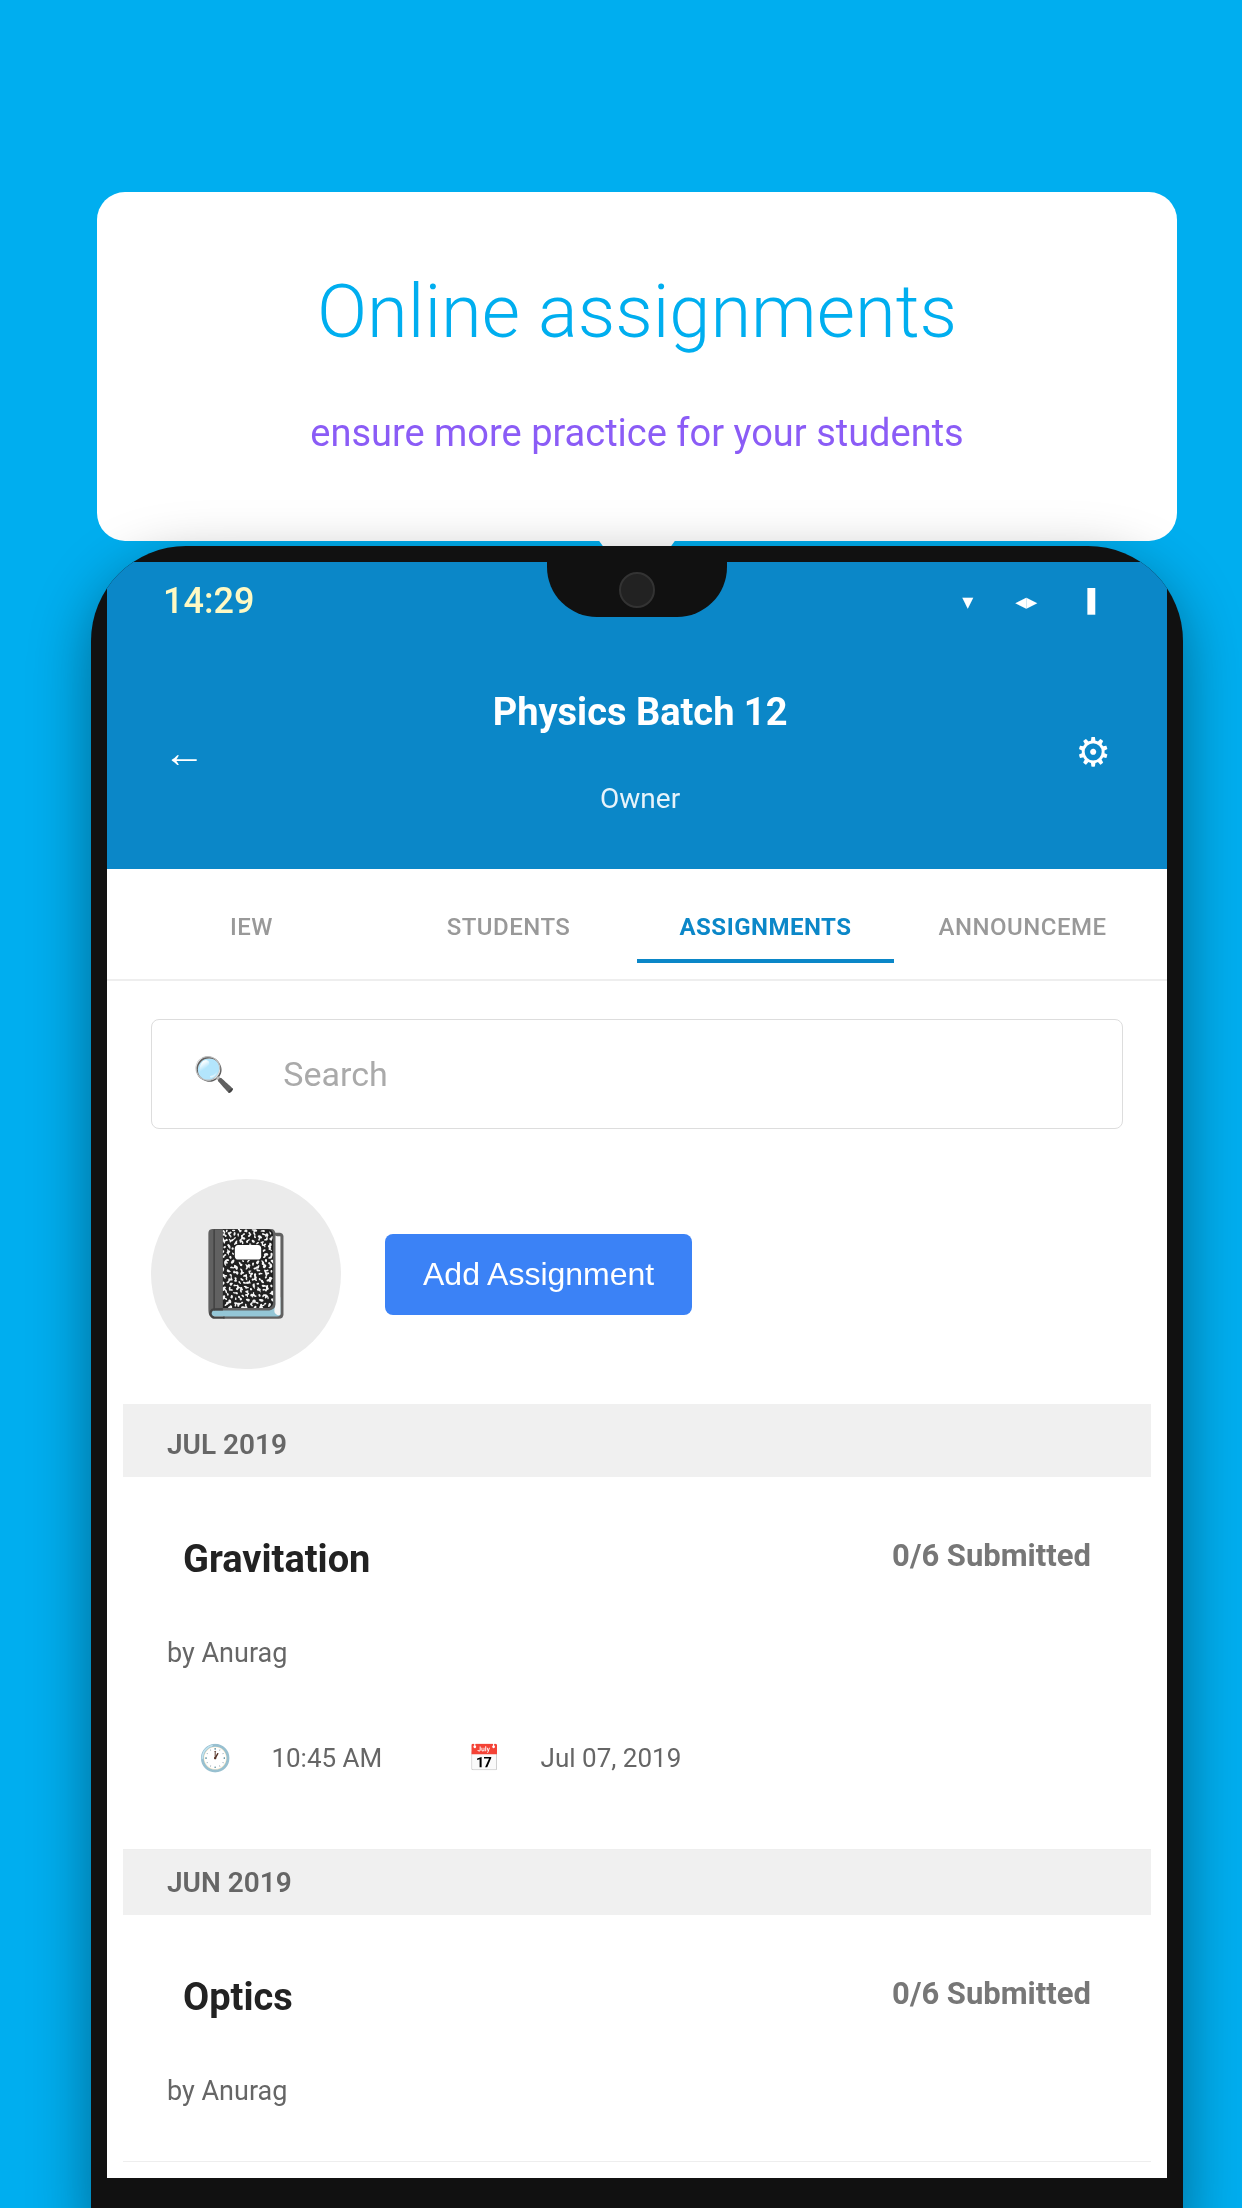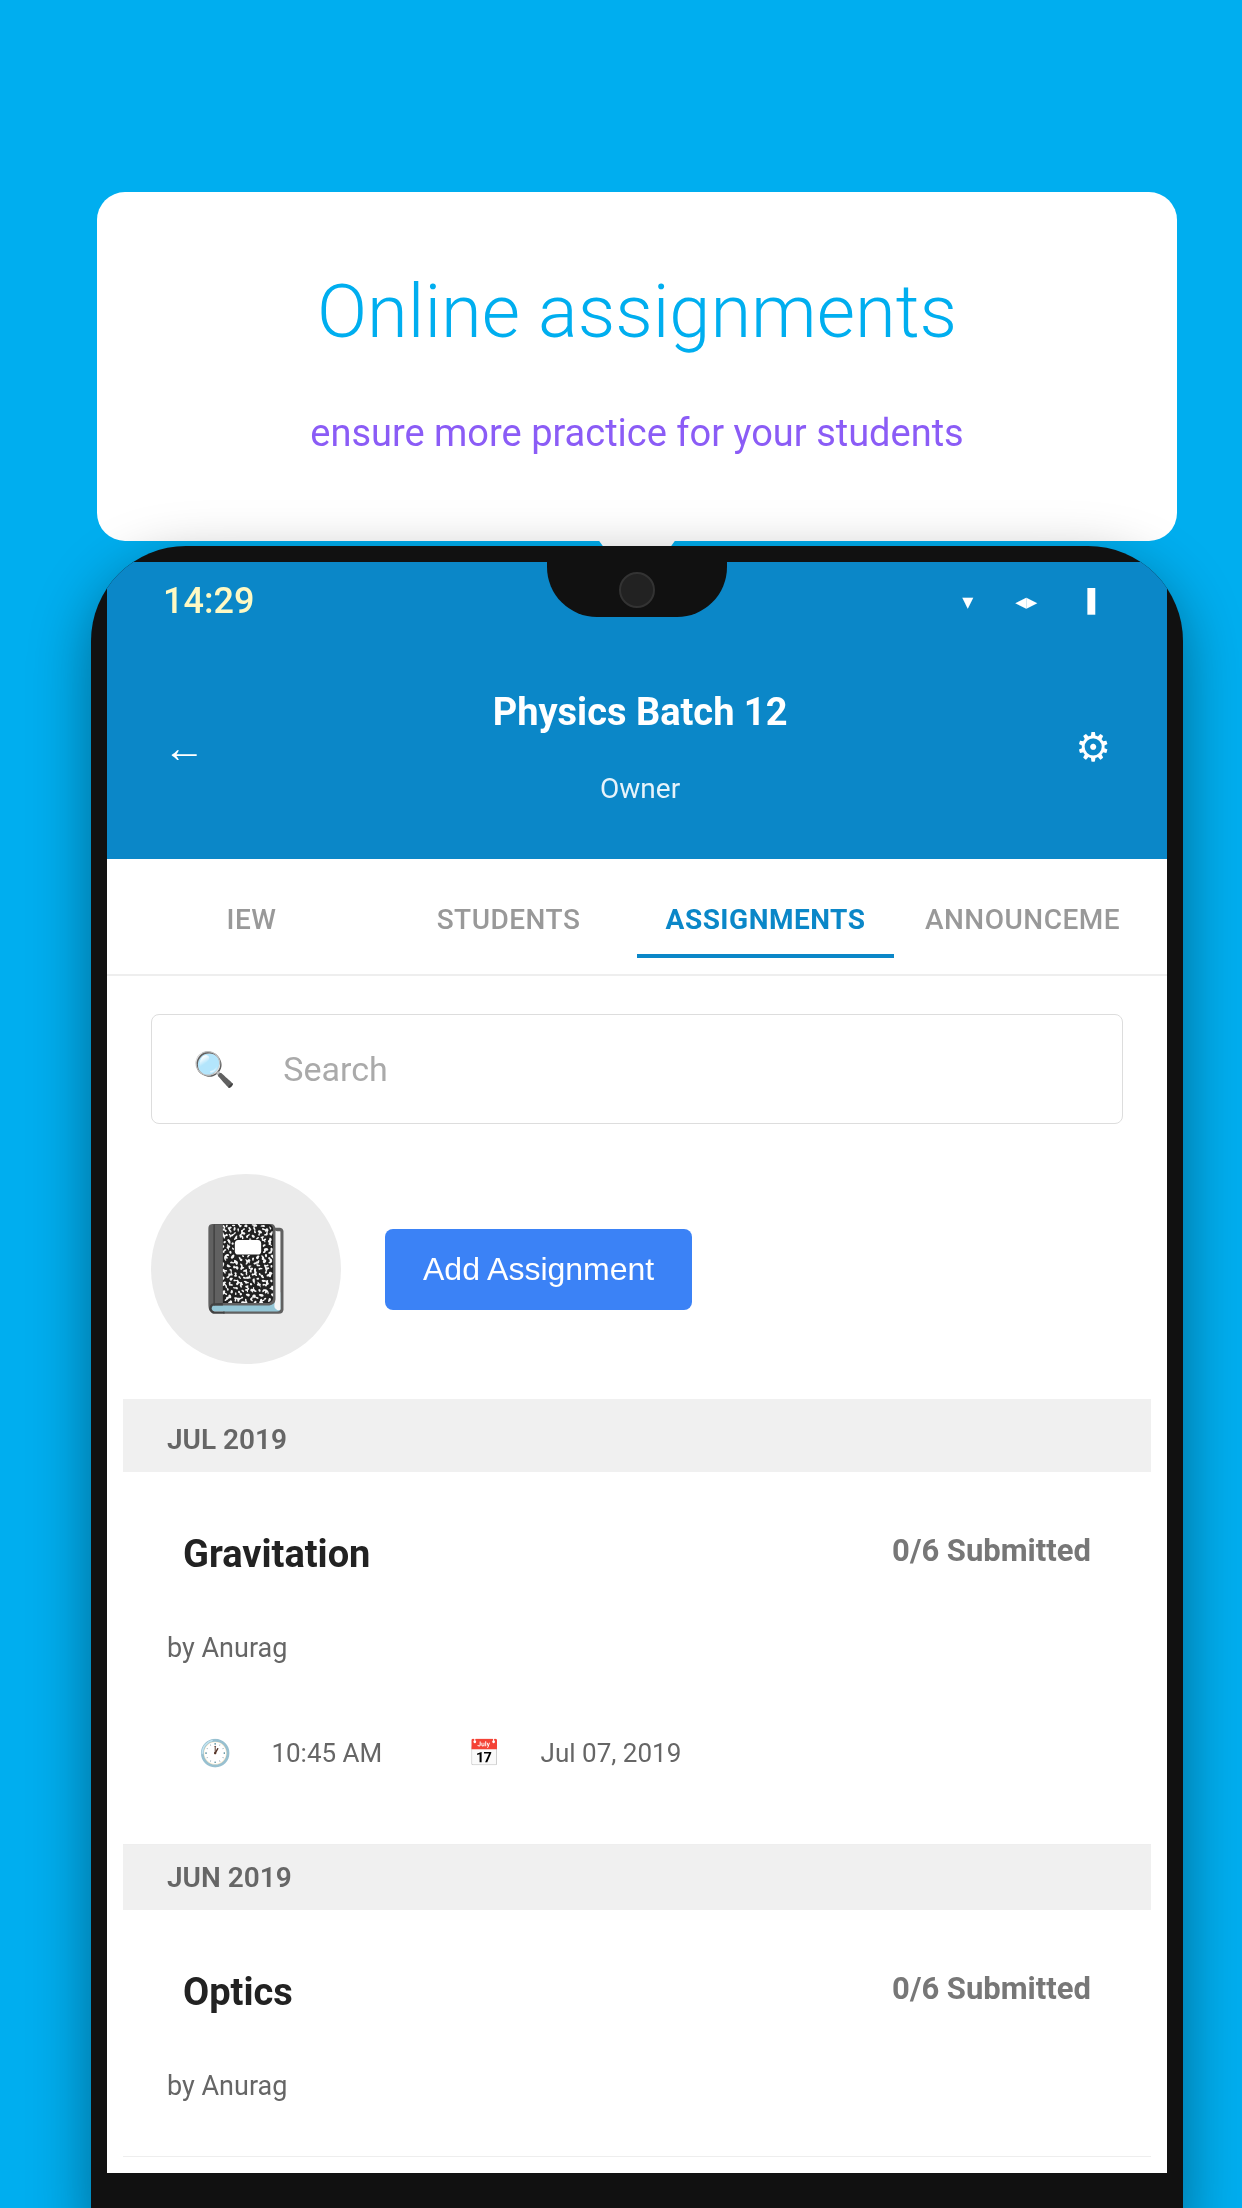--- a/index.html
+++ b/index.html
@@ -125,40 +125,40 @@
       text-align: center;
     }
     .header-title {
       color: white;
       font-size: 38px;
       font-weight: 700;
     }
     .header-subtitle {
       color: rgba(255,255,255,0.9);
       font-size: 28px;
-      margin-top: 6px;
+      margin-top: 16px;
     }
     .header-settings {
       color: white;
       font-size: 40px;
       cursor: pointer;
     }
 
     
     .tabs-container {
       background: white;
       display: flex;
       border-bottom: 2px solid #eee;
       overflow: hidden;
     }
     .tab {
       flex: 1;
       text-align: center;
       padding: 28px 10px 22px;
-      font-size: 28px;
+      font-size: 24px;
       font-weight: 500;
       color: #999;
       letter-spacing: 0.5px;
       cursor: pointer;
       position: relative;
     }
     .tab.active {
       color: #0B87C8;
       font-weight: 700;
     }

